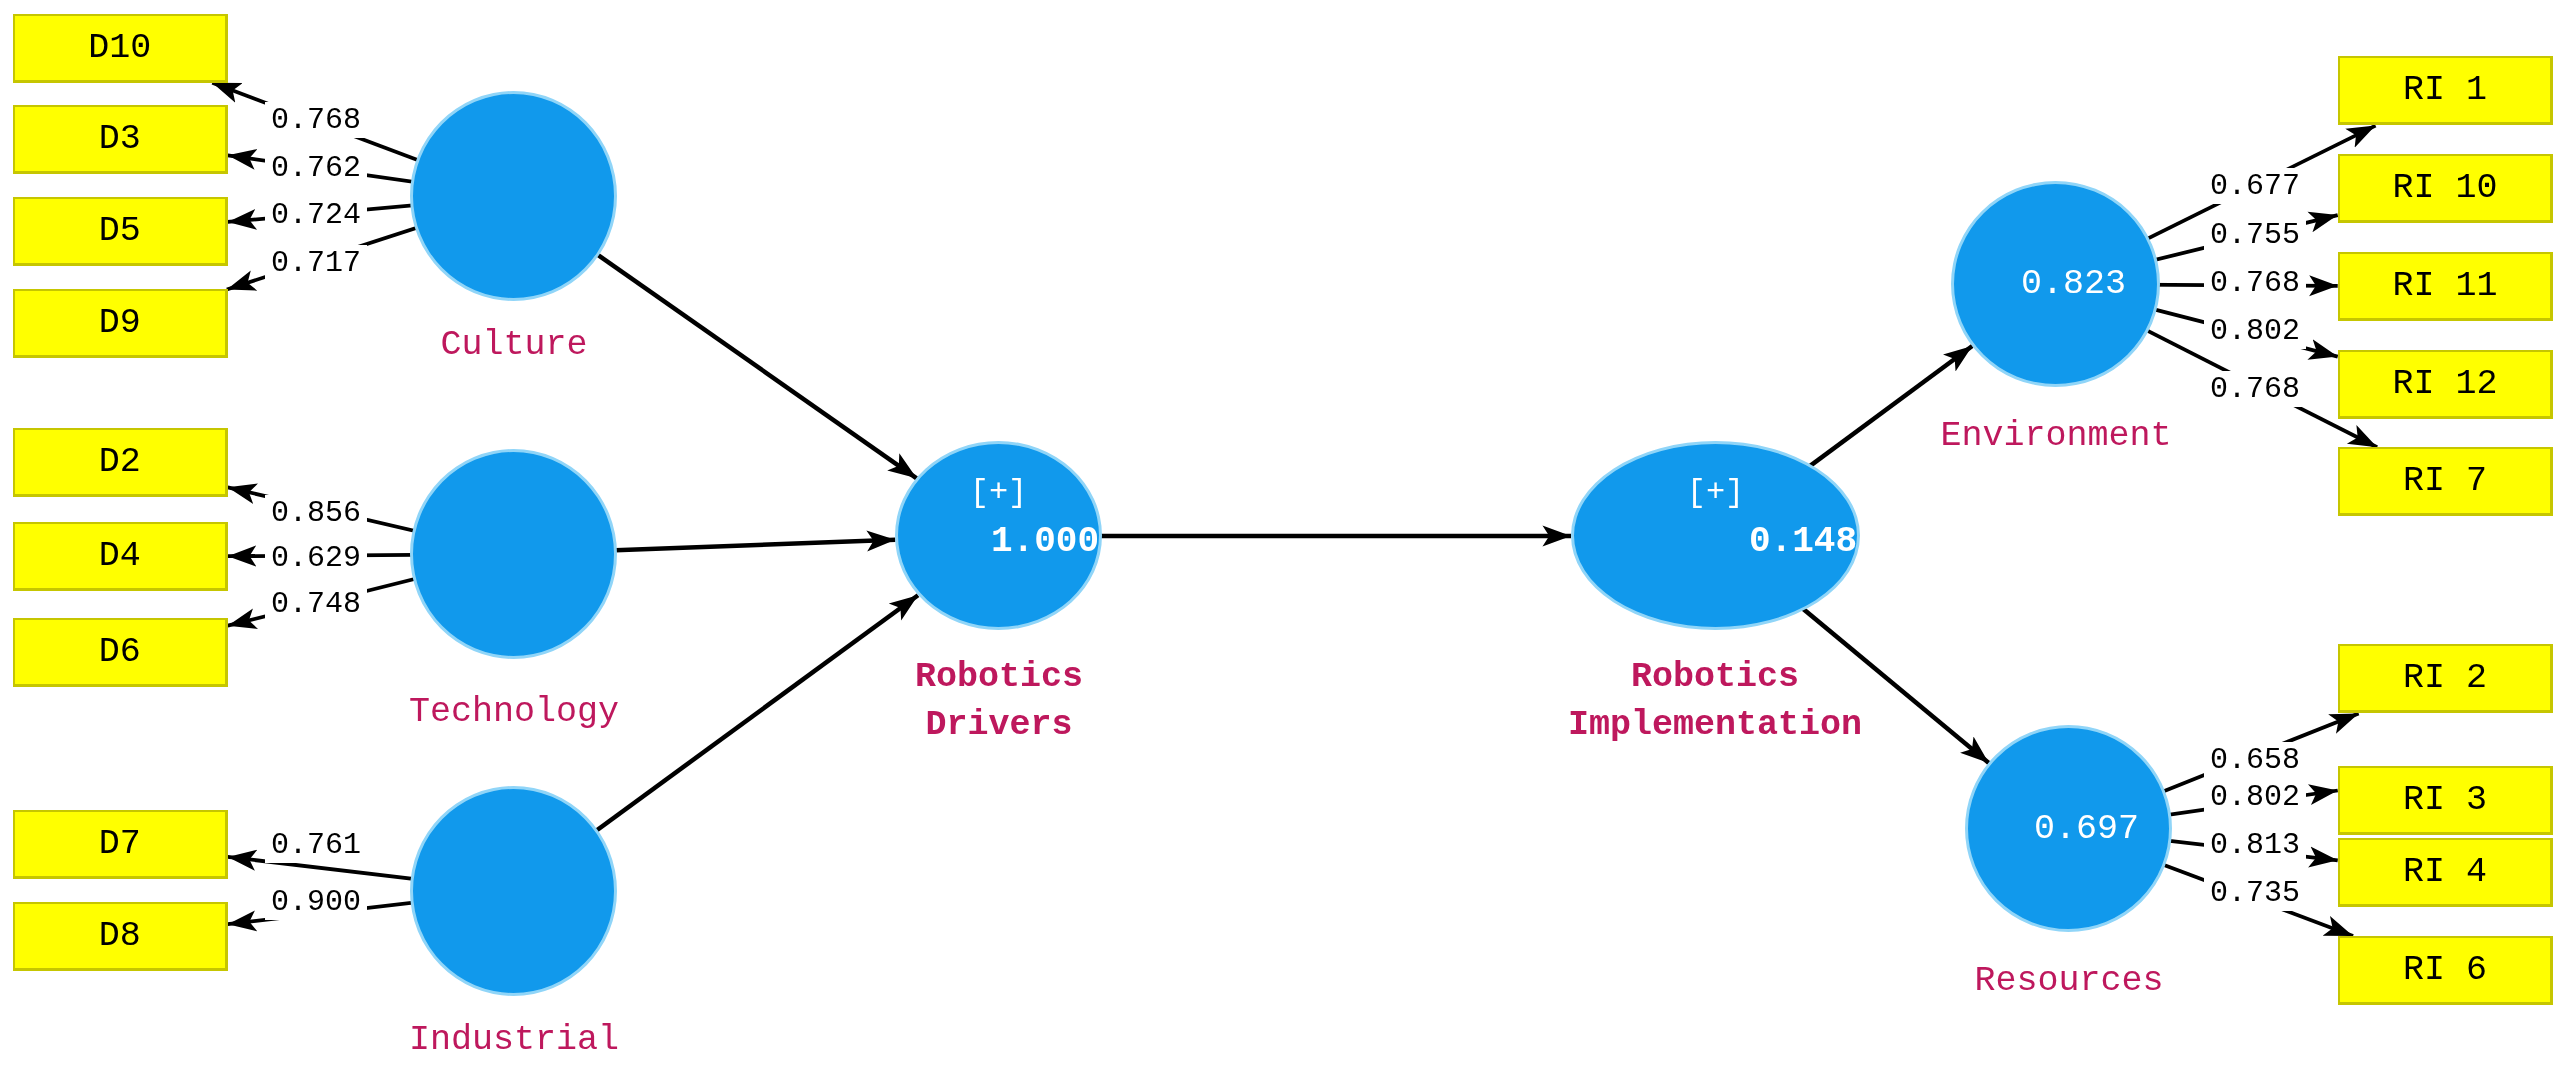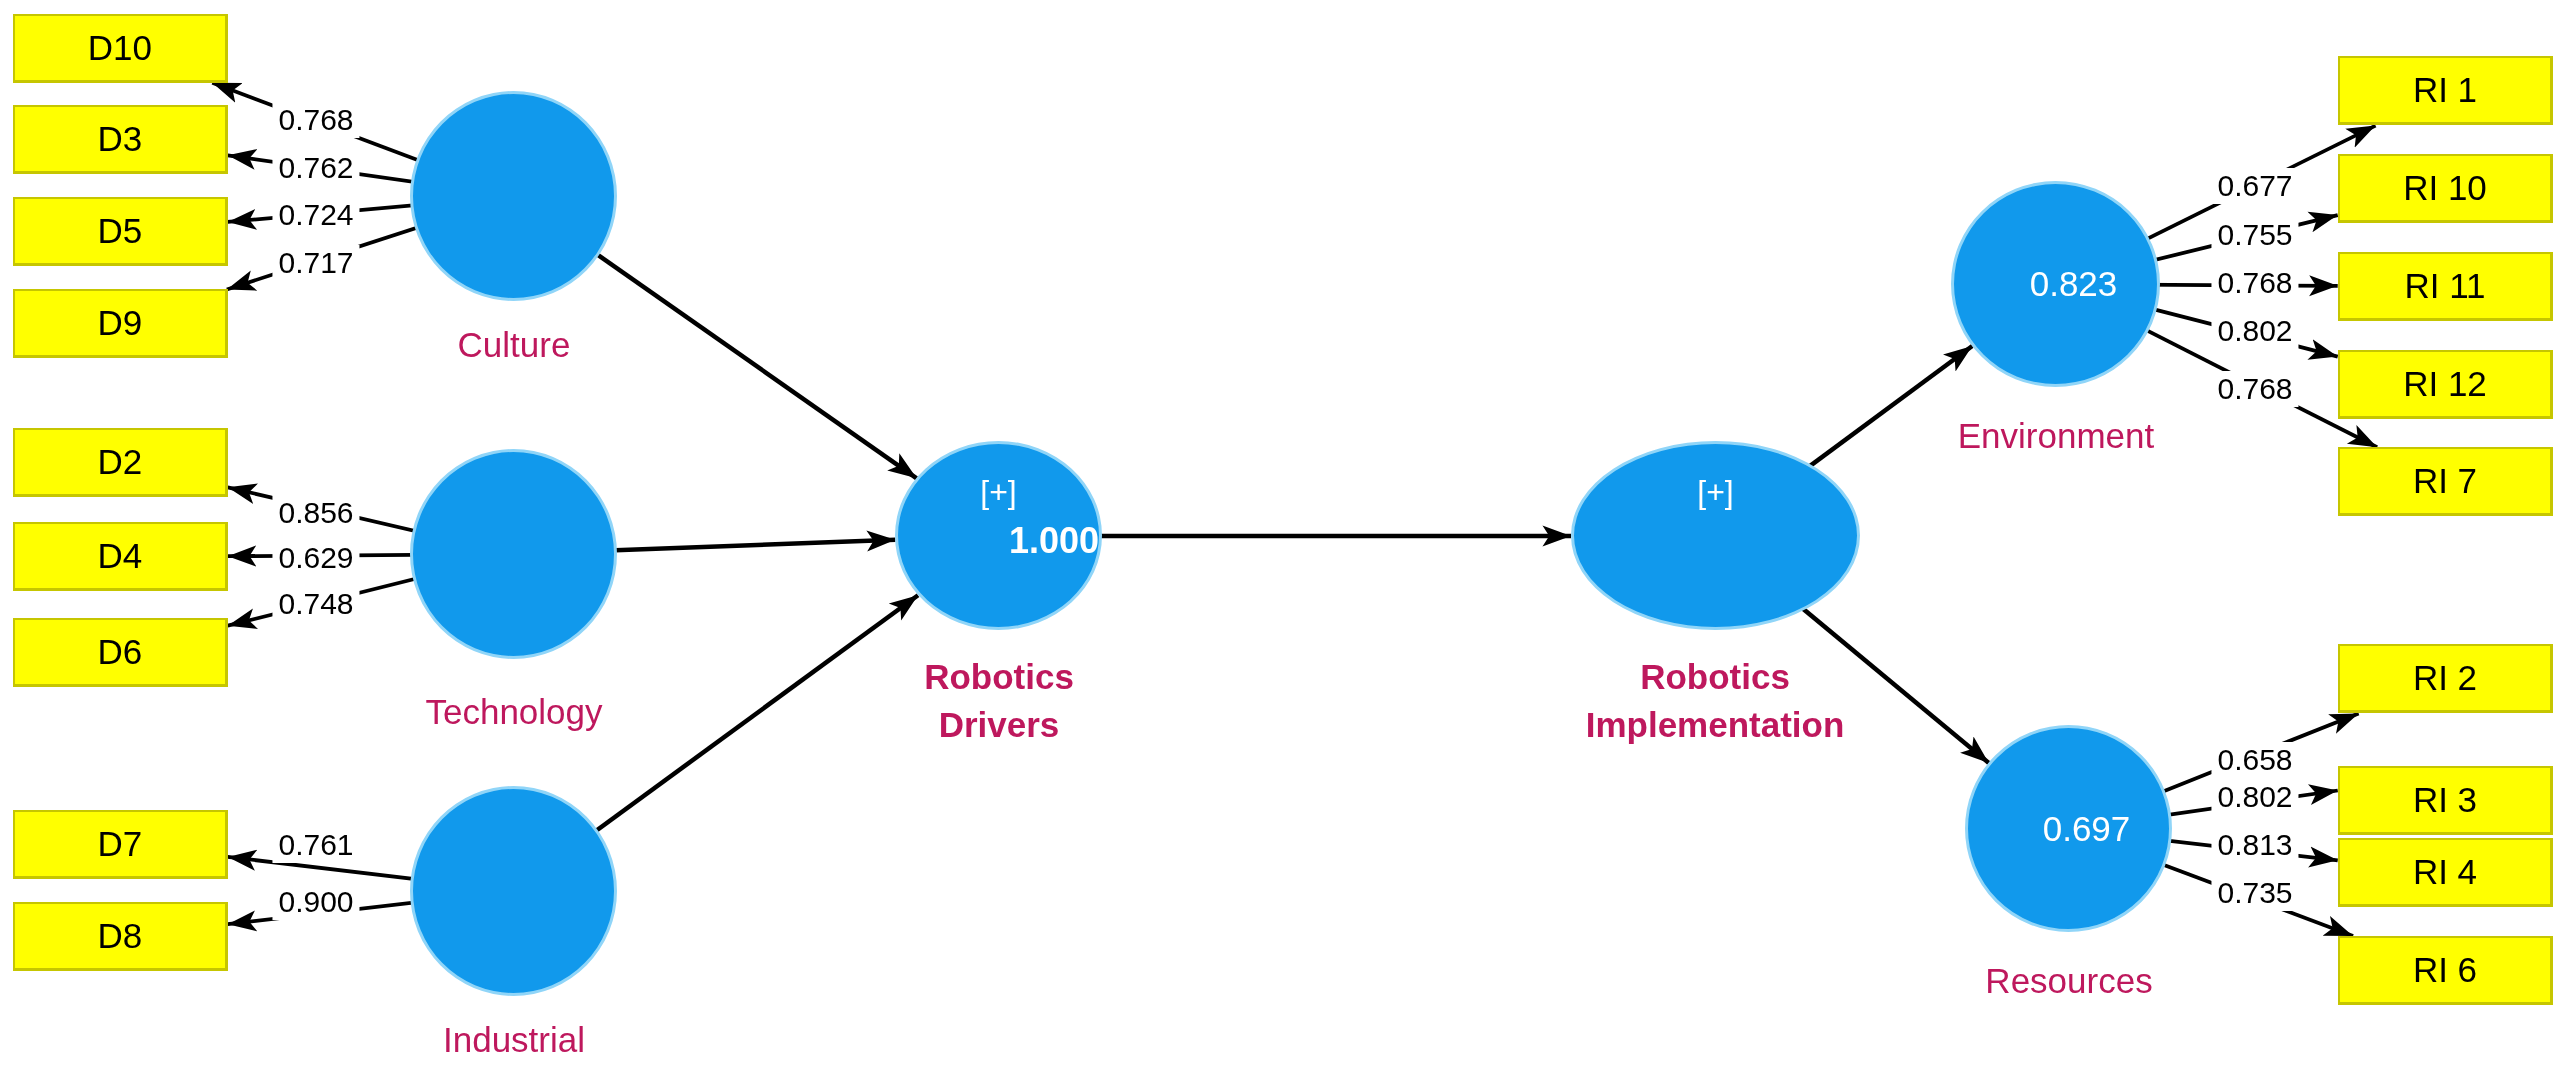--- a/index.html
+++ b/index.html
@@ -1,20 +1,20 @@
 <!DOCTYPE html>
 <html style="font-size:12px"><head>
 <meta charset="utf-8">
 <style>
   html,body{margin:0;padding:0;background:#ffffff;}
   #canvas{
     position:relative;
     width:2576px;height:1075px;
     background:#ffffff;
-    font-family:Liberation Sans, sans-serif;
+    font-family:Liberation Mono, monospace;
     overflow:hidden;
   }
   #edge-layer{position:absolute;left:0;top:0;}
   .ind{
     position:absolute;
     width:215px;height:69px;
     box-sizing:border-box;
     display:flex;align-items:center;justify-content:center;
     font-size:35px;color:#000;
     border-style:solid;border-width:2.3px 3px 3.8px 2.3px;
@@ -181,20 +181,21 @@
       <div class="construct" style="left: 895px; top: 441px; width: 207px; height: 189px; background: rgb(17, 153, 236); border-color: rgb(144, 213, 248); color: rgb(255, 255, 255);">
         <div class="cbadge">[+]</div>
         <div class="cvalue">1.000</div>
       </div>
       <div class="clabel bold" style="left: 999px; top: 701px;">
         <div>Robotics</div>
         <div>Drivers</div>
       </div>
       <div class="construct" style="left: 1571px; top: 441px; width: 289px; height: 189px; background: rgb(17, 153, 236); border-color: rgb(144, 213, 248); color: rgb(255, 255, 255);">
         <div class="cbadge">[+]</div>
+        <div class="cvalue">0.148</div>
       </div>
       <div class="clabel bold" style="left: 1715px; top: 701px;">
         <div>Robotics</div>
         <div>Implementation</div>
       </div>
       <div class="construct" style="left: 1951px; top: 181px; width: 209px; height: 206px; background: rgb(17, 153, 236); border-color: rgb(144, 213, 248); color: rgb(255, 255, 255);">
         <div class="cvalue-solo">0.823</div>
       </div>
       <div class="clabel" style="left: 2056px; top: 436px;">
         <div>Environment</div>

